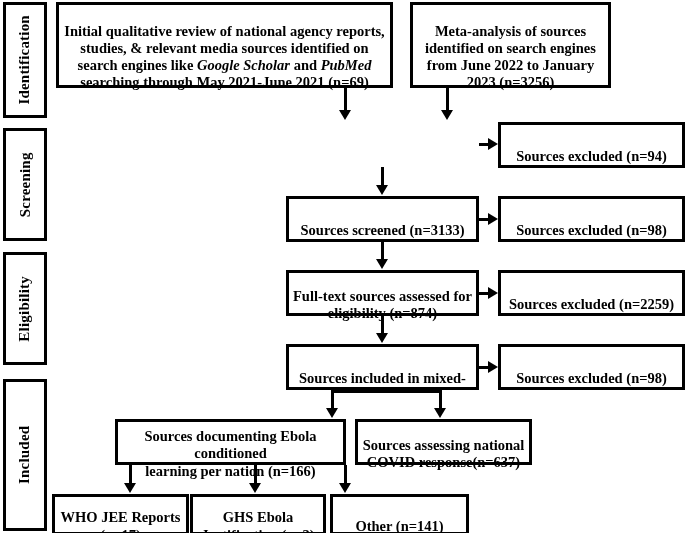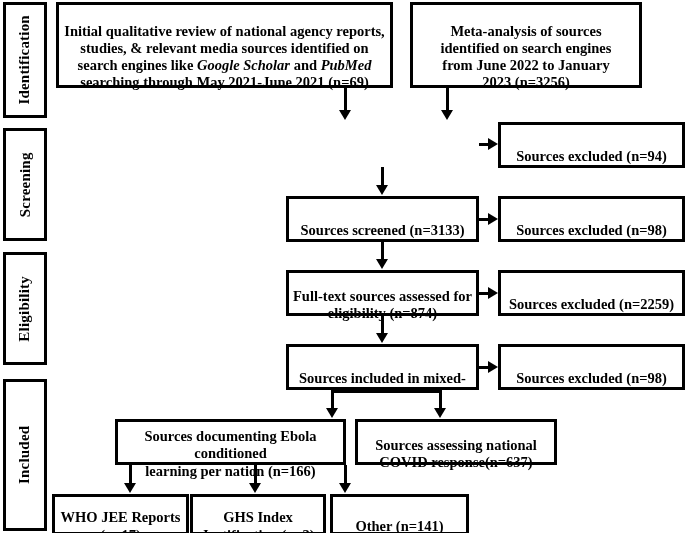--- a/index.html
+++ b/index.html
@@ -98,21 +98,21 @@
 
   <div class="box" style="left:56px; top:2px; width:337px; height:86px; font-size:14.5px;">
     <span class="box-text">
       <span>Initial qualitative review of national agency reports,</span><br>
       <span>studies, &amp; relevant media sources identified on</span><br>
       <span>search engines like </span><span class="ital">Google Scholar</span><span> and </span><span class="ital">PubMed</span><br>
       <span>searching through May 2021-June 2021 (n=69)</span>
     </span>
   </div>
 
-  <div class="box" style="left:410px; top:2px; width:232px; height:86px; font-size:14.5px;">
+  <div class="box" style="left:410px; top:2px; width:201px; height:86px; font-size:14.5px;">
     <span class="box-text">
       <span>Meta-analysis of sources</span><br>
       <span>identified on search engines</span><br>
       <span>from June 2022 to January</span><br>
       <span>2023 (n=3256)</span>
     </span>
   </div>
 
 
   <div class="box" style="left:498px; top:122px; width:187px; height:46px; font-size:14.5px;">
@@ -148,37 +148,37 @@
     <span class="box-text">Sources excluded (n=98)</span>
   </div>
 
   <div class="box" style="left:115px; top:419px; width:231px; height:46px; font-size:14.5px;">
     <span class="box-text">
       <span>Sources documenting Ebola conditioned</span><br>
       <span>learning per nation (n=166)</span>
     </span>
   </div>
 
-  <div class="box" style="left:355px; top:419px; width:202px; height:46px; font-size:14.5px;">
+  <div class="box" style="left:355px; top:419px; width:177px; height:46px; font-size:14.5px;">
     <span class="box-text">
       <span>Sources assessing national</span><br>
       <span>COVID response(n=637)</span>
     </span>
   </div>
 
   <div class="box" style="left:52px; top:494px; width:137px; height:41px; font-size:14.5px;">
     <span class="box-text">
       <span>WHO JEE Reports</span><br>
       <span>(n=17)</span>
     </span>
   </div>
 
   <div class="box" style="left:190px; top:494px; width:136px; height:41px; font-size:14.5px;">
     <span class="box-text">
-      <span>GHS Index</span><br>
+      <span>GHS Ebola</span><br>
       <span>Justification (n=3)</span>
     </span>
   </div>
 
   <div class="box" style="left:330px; top:494px; width:139px; height:41px; font-size:14.5px;">
     <span class="box-text">Other (n=141)</span>
   </div>
 
   <div class="vline" style="left:344px; top:88px; height:23px;"></div>
   <div class="arrow-down" style="left:339px; top:110px;"></div>

